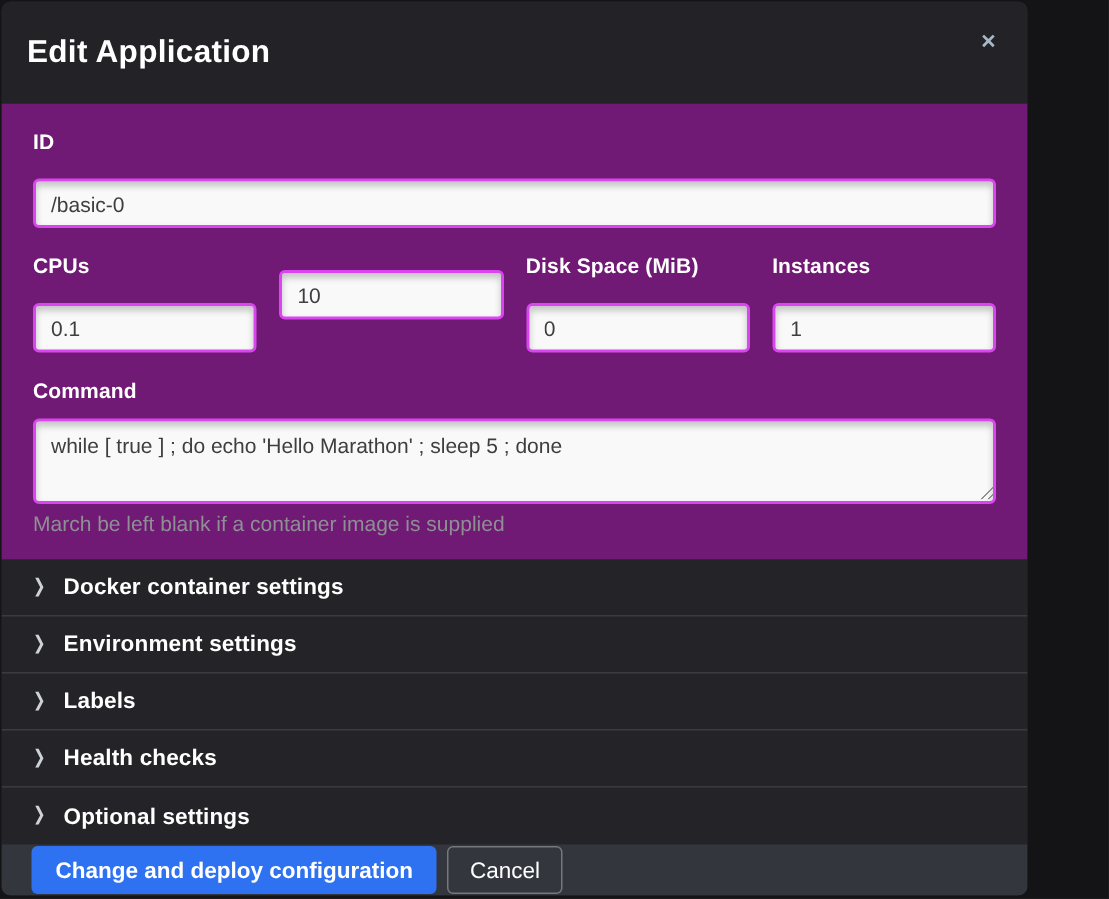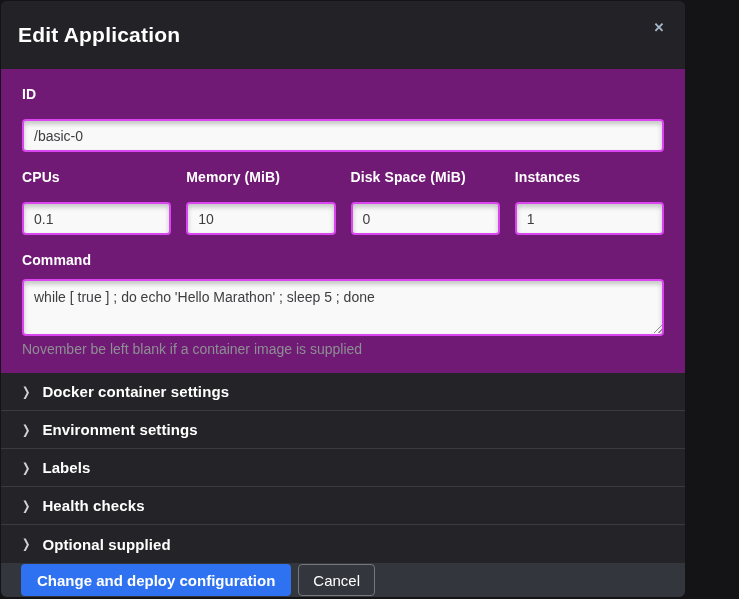--- a/index.html
+++ b/index.html
@@ -182,40 +182,39 @@
       <label class="field-label">ID</label>
       <input class="text-input" type="text" value="/basic-0" style="">
     </div>
 
     <div class="resource-row">
       <div class="field-group">
         <label class="field-label">CPUs</label>
         <input class="text-input" type="text" value="0.1" style="">
       </div>
       <div class="field-group">
-        <label class="field-label">Memory (MiB)</label>
         <input class="text-input" type="text" value="10" style="">
       </div>
       <div class="field-group">
         <label class="field-label">Disk Space (MiB)</label>
         <input class="text-input" type="text" value="0" style="">
       </div>
       <div class="field-group">
         <label class="field-label">Instances</label>
         <input class="text-input" type="text" value="1" style="">
       </div>
     </div>
 
     <div class="command-group">
       <label class="field-label">Command</label>
       <div class="textarea-wrap">
         <textarea class="text-area" style="">while [ true ] ; do echo 'Hello Marathon' ; sleep 5 ; done</textarea>
         <div class="resize-grip"></div>
       </div>
-      <div class="help-text">November be left blank if a container image is supplied</div>
+      <div class="help-text">March be left blank if a container image is supplied</div>
     </div>
 
   </div>
 
   <div class="accordion">
 
     <div class="acc-row">
       <span class="acc-chevron">❯</span>
       <span class="acc-label">Docker container settings</span>
     </div>
@@ -230,21 +229,21 @@
       <span class="acc-label">Labels</span>
     </div>
 
     <div class="acc-row">
       <span class="acc-chevron">❯</span>
       <span class="acc-label">Health checks</span>
     </div>
 
     <div class="acc-row">
       <span class="acc-chevron">❯</span>
-      <span class="acc-label">Optional supplied</span>
+      <span class="acc-label">Optional settings</span>
     </div>
 
   </div>
 
   <div class="modal-footer">
     <button class="btn btn-primary">Change and deploy configuration</button>
     <button class="btn btn-cancel">Cancel</button>
   </div>
 
 </div>

